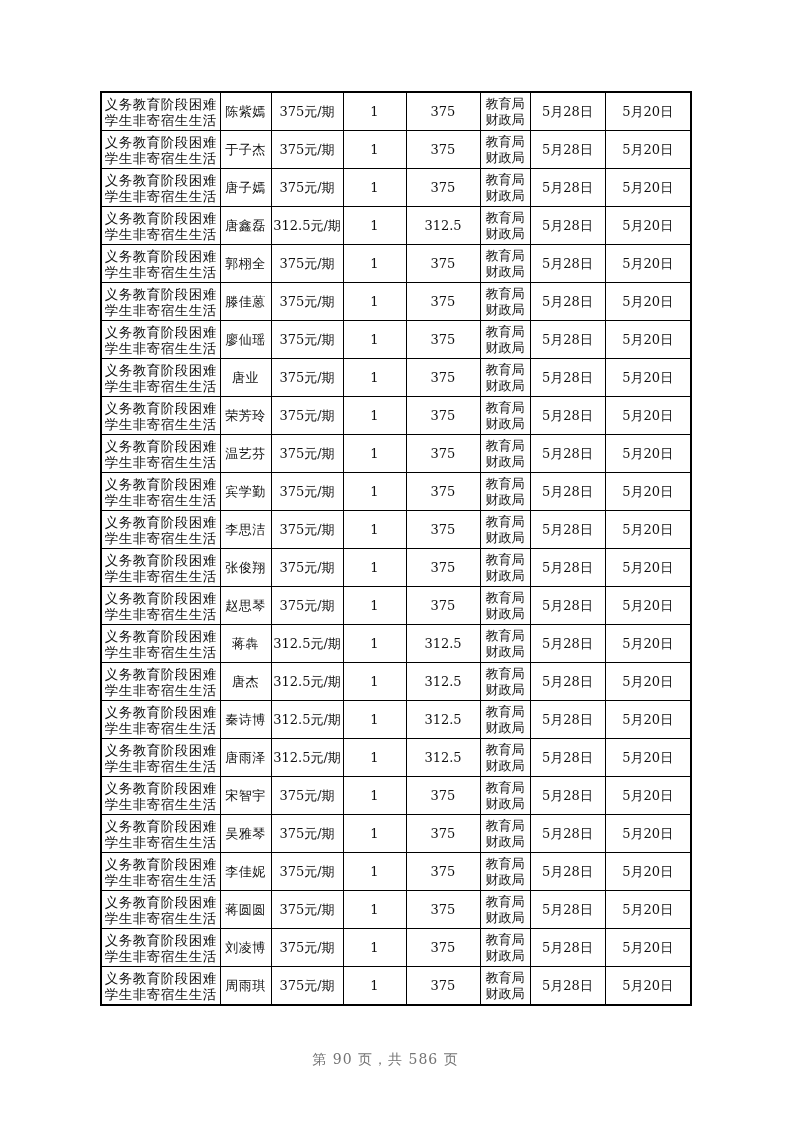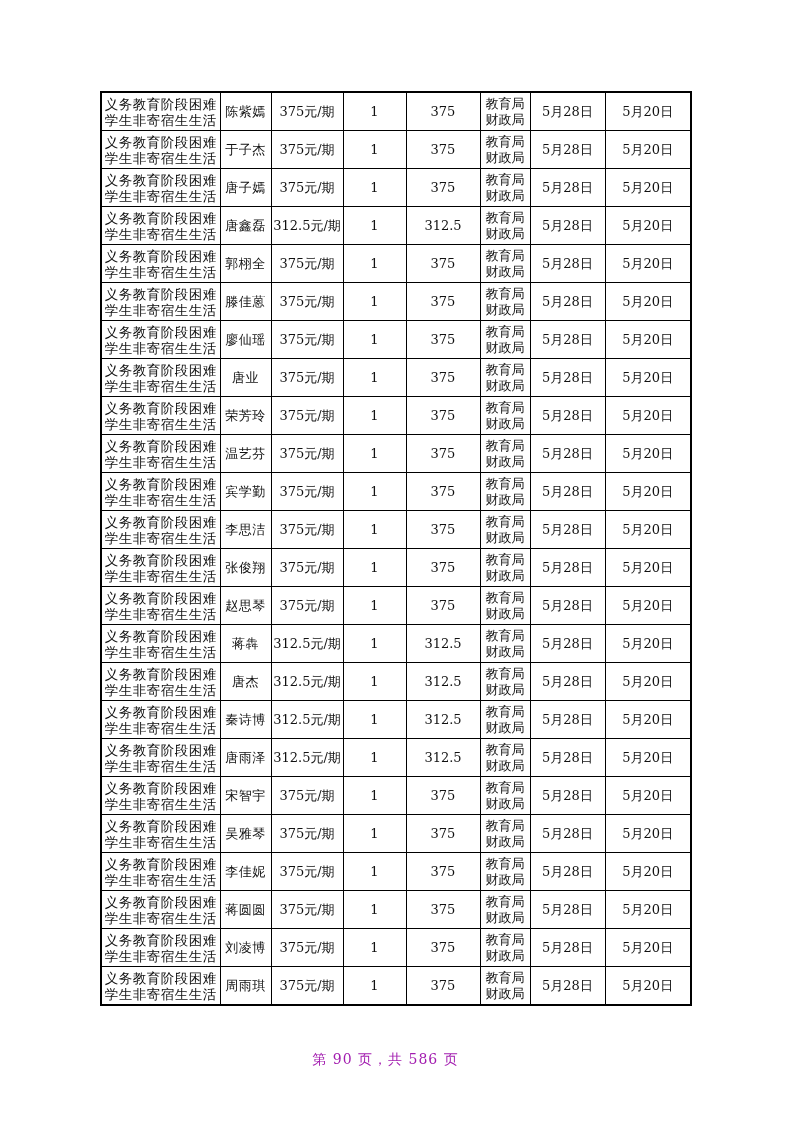--- a/index.html
+++ b/index.html
@@ -44,21 +44,21 @@
   .agency-cell { line-height: 16px; }
   .agency-line { display: block; }
   .name-cell { letter-spacing: 0.5px; }
   .footer {
     position: absolute;
     top: 1051px;
     left: 0; width: 771px;
     text-align: center;
     font-size: 14px;
     letter-spacing: 1px;
-    color: #a21caf;
+    color: #737373;
   }
 </style>
 </head>
 <body>
 
 <div class="page">
 
   <table class="grant-table">
     <colgroup>
       <col style="width:119px">

